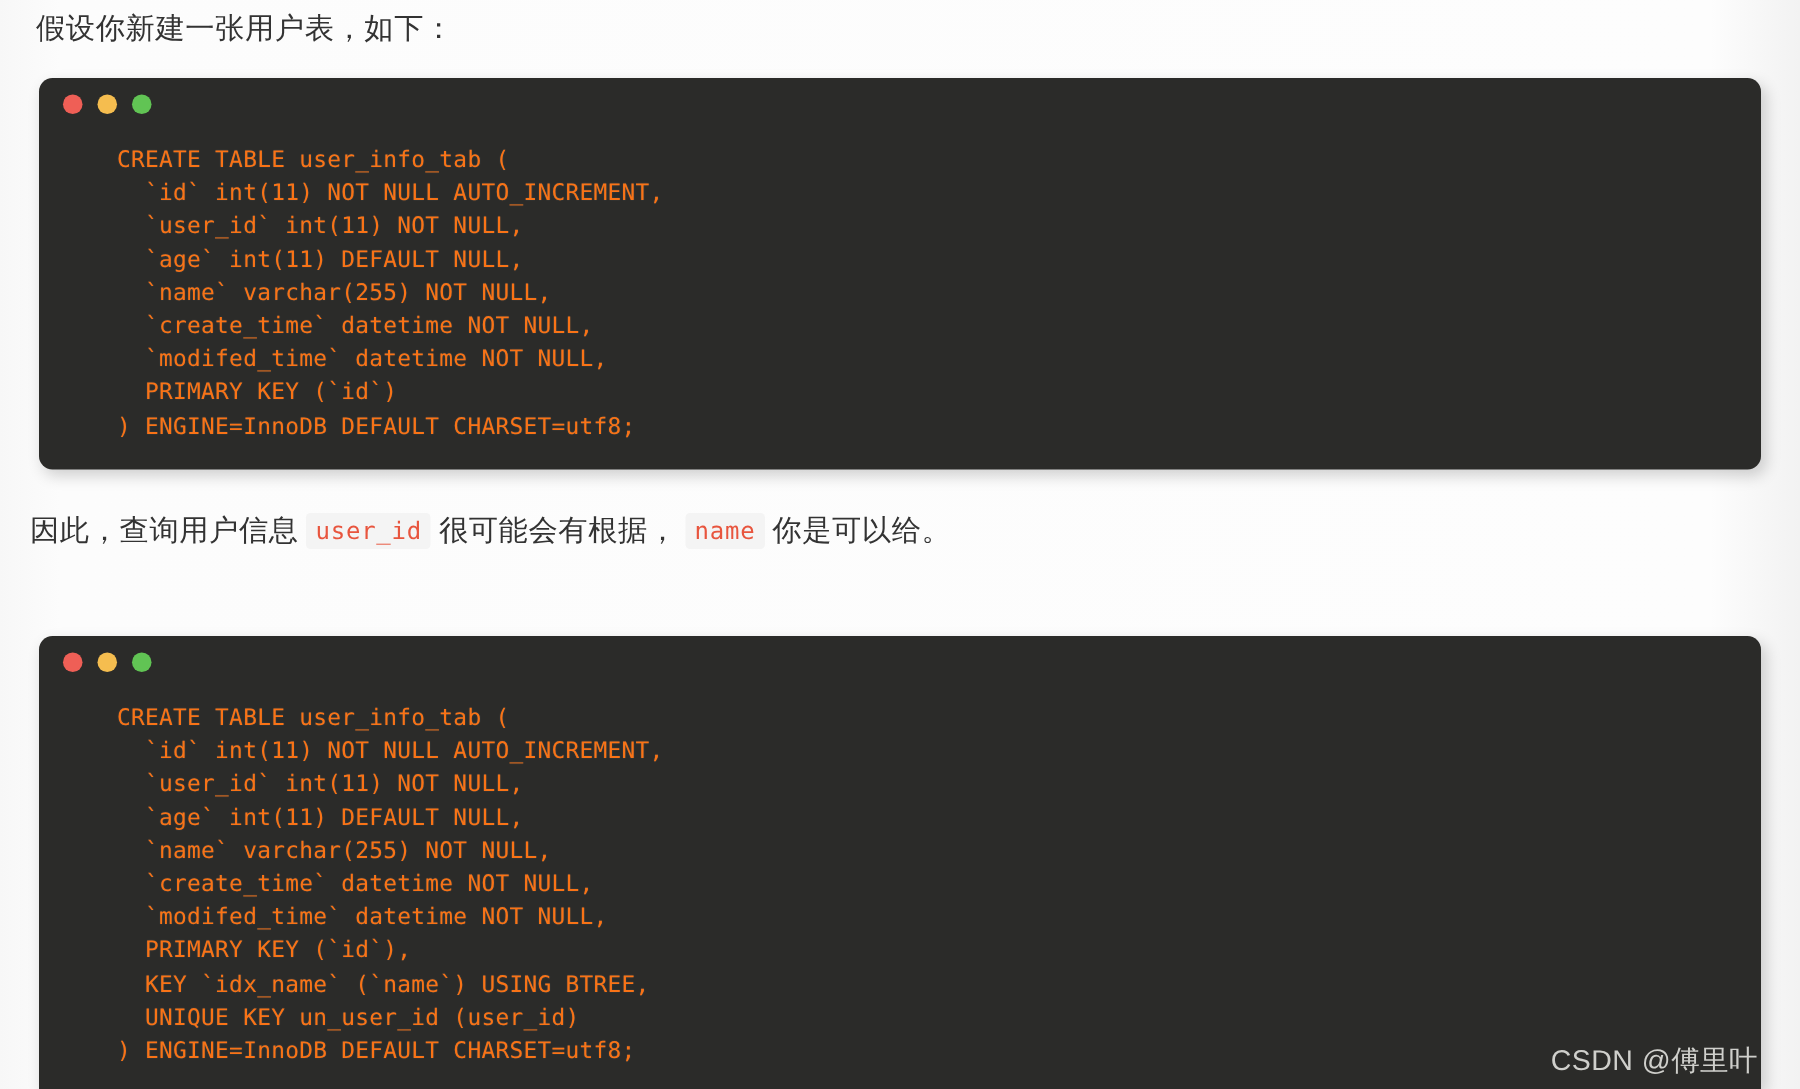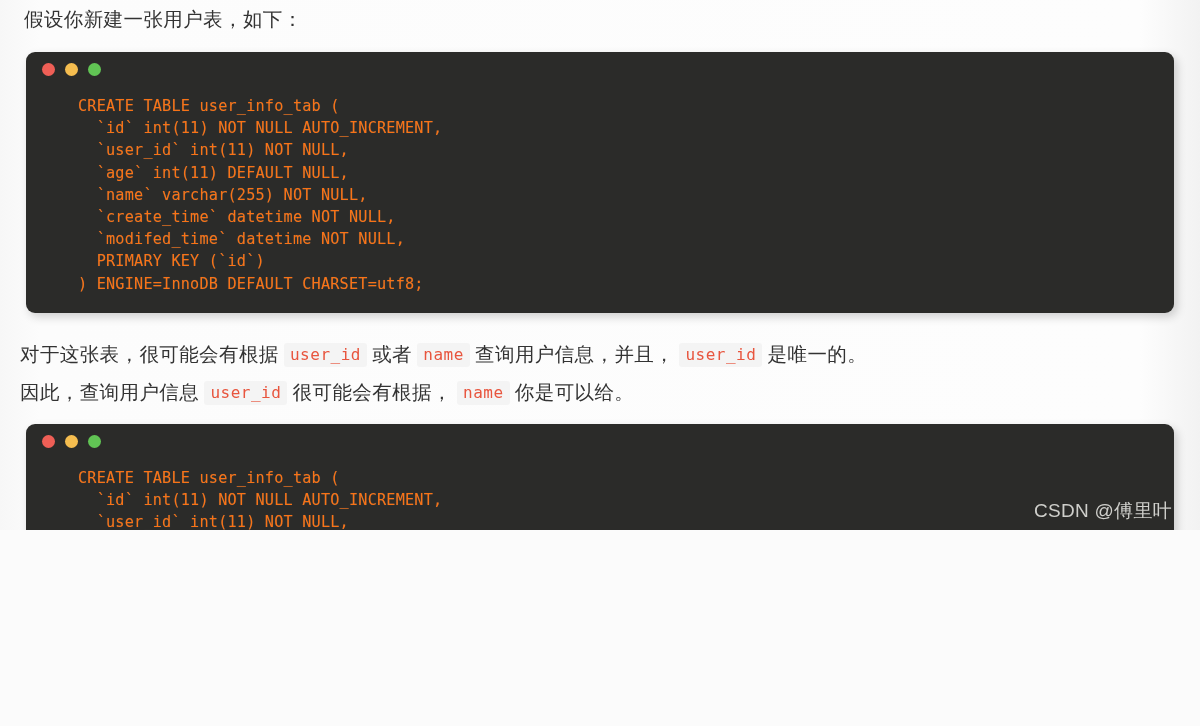--- a/index.html
+++ b/index.html
@@ -10,21 +10,21 @@
     width: 1200px;
     height: 726px;
     overflow: hidden;
     background: #fbfbfb;
     font-family: "Liberation Serif", "DejaVu Serif", serif;
     position: relative;
   }
   .page {
     position: relative;
     width: 1200px;
-    height: 530px;
+    height: 726px;
     background: linear-gradient(to right, #f7f7f7 0px, #fcfcfc 40px, #fdfdfd 1140px, #f2f2f2 1200px);
     overflow: hidden;
   }
 
   
   .prose-line {
     font-family: "Liberation Serif", "DejaVu Serif", serif;
     font-size: 19.5px;
     color: #333333;
     letter-spacing: 0.4px;
@@ -130,21 +130,20 @@
   `user_id` int(11) NOT NULL,
   `age` int(11) DEFAULT NULL,
   `name` varchar(255) NOT NULL,
   `create_time` datetime NOT NULL,
   `modifed_time` datetime NOT NULL,
   PRIMARY KEY (`id`)
 ) ENGINE=InnoDB DEFAULT CHARSET=utf8;</pre>
   </div>
 
   <div class="para">
-    <span class="prose-line para-line"><span>对于这张表，很可能会有根据 </span><code class="inline">user_id</code><span> 或者 </span><code class="inline">name</code><span> 查询用户信息，并且， </span><code class="inline">user_id</code><span> 是唯一的。</span></span>
     <span class="prose-line para-line"><span>因此，查询用户信息 </span><code class="inline">user_id</code><span> 很可能会有根据， </span><code class="inline">name</code><span> 你是可以给。</span></span>
   </div>
 
   <div class="codeblock second">
     <div class="titlebar">
       <span class="dot red"></span>
       <span class="dot yellow"></span>
       <span class="dot green"></span>
     </div>
     <pre class="code">CREATE TABLE user_info_tab (

